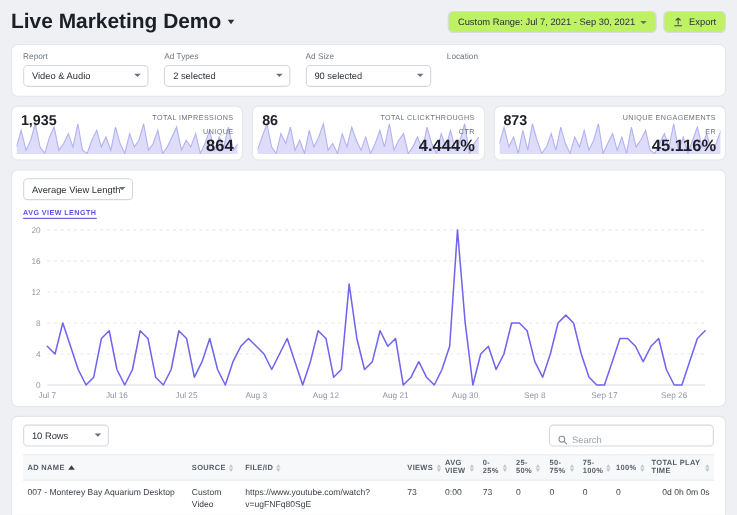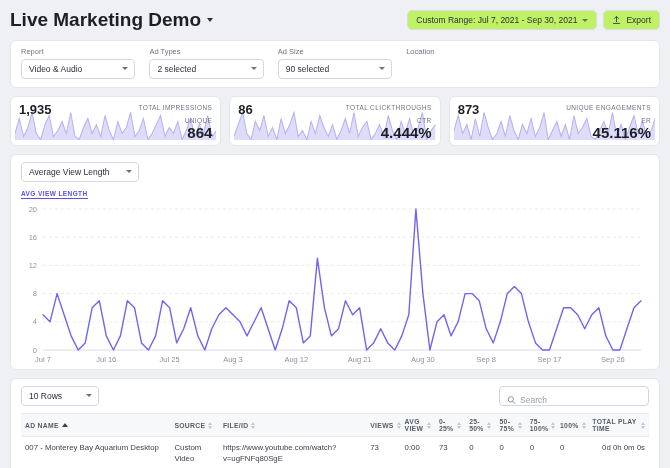--- a/index.html
+++ b/index.html
@@ -20,21 +20,21 @@
   .select-value{white-space:nowrap;overflow:hidden;text-overflow:ellipsis}
   .stats{display:grid;grid-template-columns:repeat(3,1fr);gap:8px;margin-bottom:8px}
   .stat-card{position:relative;height:50px;padding:5px 8px;overflow:hidden}
   .spark{position:absolute;left:4px;top:13px;width:calc(100% - 8px);height:30px}
   .stat-top{position:relative;display:flex;justify-content:space-between;align-items:flex-start;z-index:1}
   .stat-value{font-size:13px;font-weight:700}
   .stat-label{font-size:6.5px;letter-spacing:.4px;color:#6d7480;margin-top:2px;text-align:right}
   .stat-bottom{position:absolute;right:8px;bottom:4px;text-align:right;z-index:1}
   .stat-value-sm{font-size:15px;font-weight:700}
   .chart-card{padding:7px 10px 3px;margin-bottom:8px}
-  .metric-select{width:118px}
+  .metric-select{width:100px}
   .legend{display:inline-block;font-size:6.5px;letter-spacing:.4px;color:#5a52e0;border-bottom:1px solid #5a52e0;margin:7px 0 2px;padding-bottom:1px;cursor:pointer;font-weight:700}
   .tick{font-size:7.5px;fill:#8d93a0}
   #main-chart{display:block}
   .table-card{padding:7px 10px}
   .table-controls{display:flex;justify-content:space-between;align-items:center;margin-bottom:7px}
   .rows-select{width:78px}
   .search-box{display:flex;align-items:flex-end;gap:4px;width:150px;height:20px;border:1px solid #d4d8de;border-radius:4px;padding:0 7px;background:#fff}
   .search-box input{border:none;outline:none;width:100%;font-size:8.5px;font-family:inherit;color:#2b2f36;background:transparent}
   .search-box input::placeholder{color:#9aa0ab}
   table{width:100%;border-collapse:collapse;table-layout:fixed}

